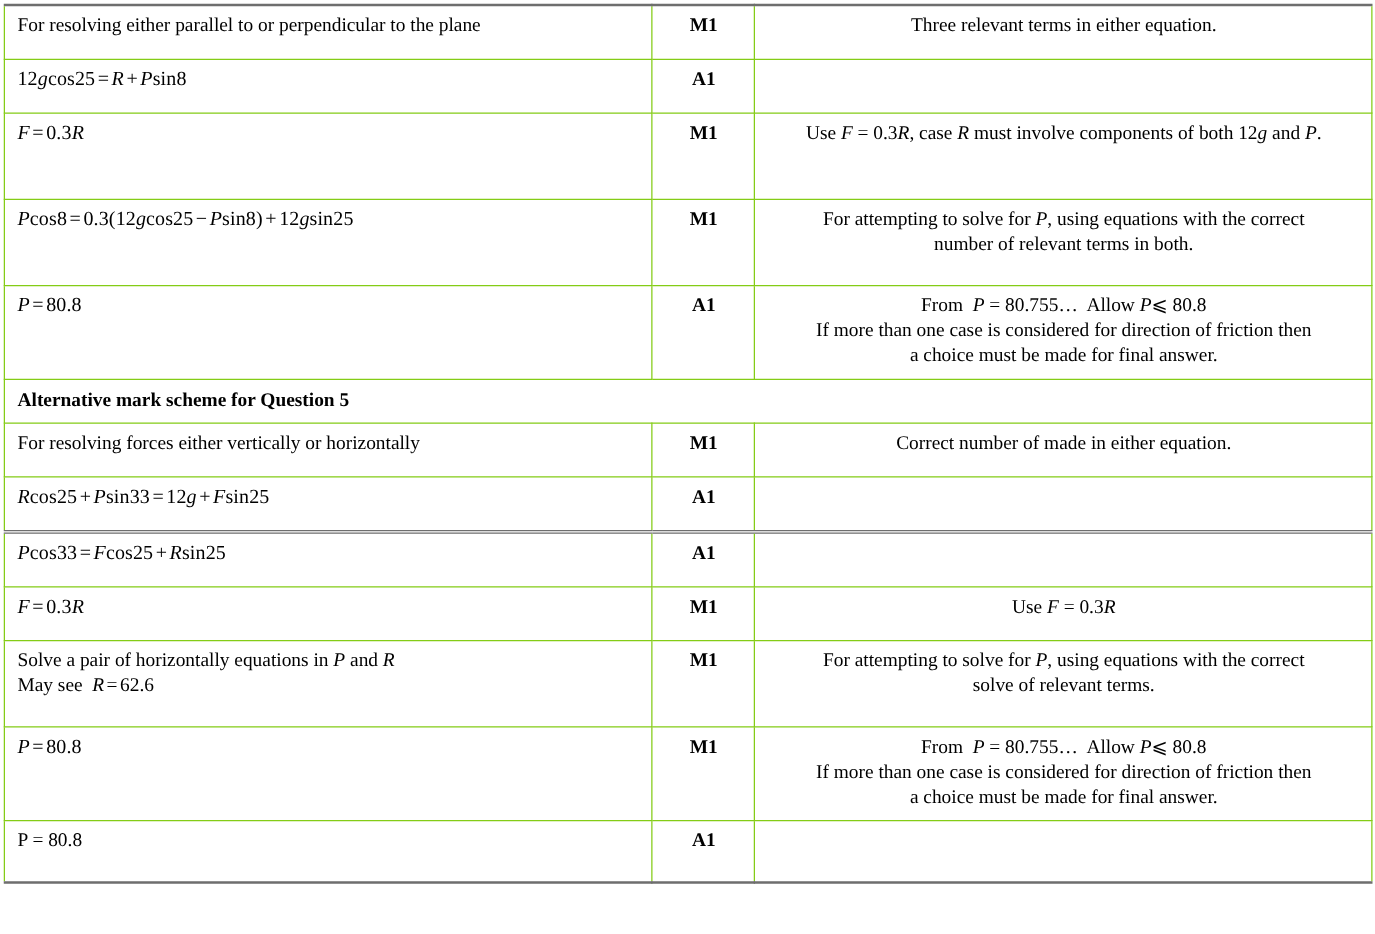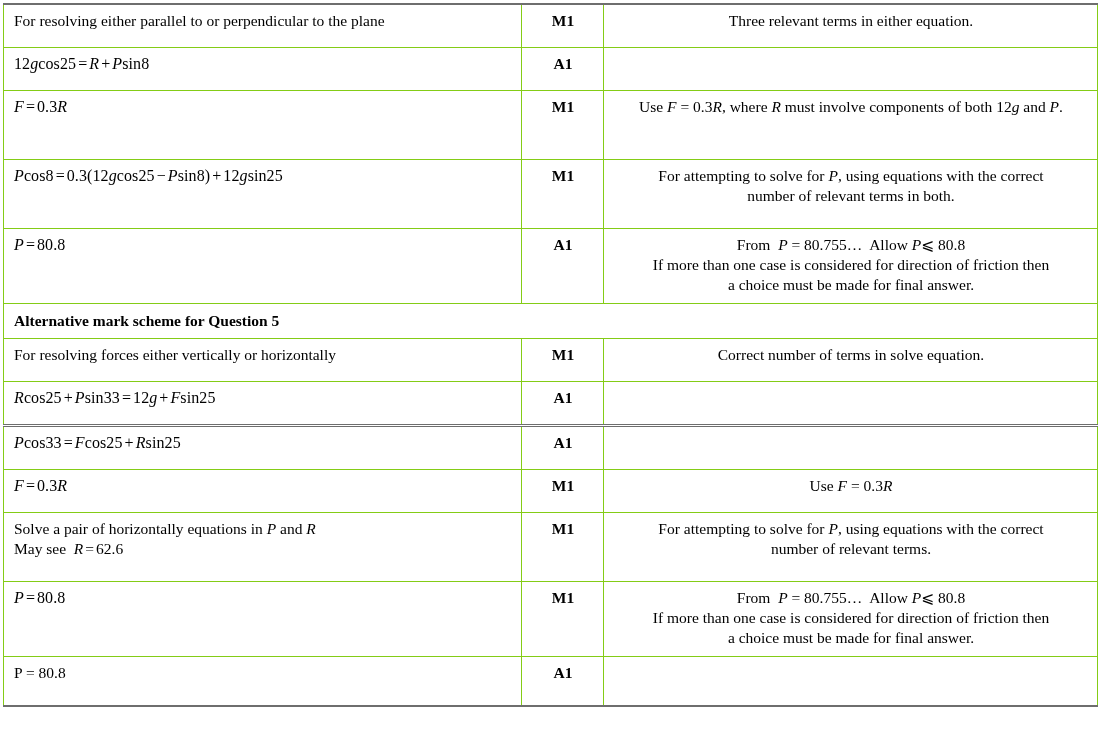--- a/index.html
+++ b/index.html
@@ -121,21 +121,21 @@
           <span></span>
         </td>
       </tr>
 
       <tr>
         <td class="desc h-lg">
           <span class="mathline"><i class="v">F</i><span class="op">=</span><span>0.3</span><i class="v">R</i></span>
         </td>
         <td class="mark h-lg">M1</td>
         <td class="notes h-lg">
-          <span><span>Use</span> <i class="v">F</i> <span>=</span> <span>0.3</span><i class="v">R</i><span>, where</span> <i class="v">R</i> <span>must involve components of both</span> <span class="nowrap"><span>12</span><i class="v">g</i></span> <span>and</span> <i class="v">P</i><span>.</span></span>
+          <span><span>Use</span> <i class="v">F</i> <span>=</span> <span>0.3</span><i class="v">R</i><span>, case</span> <i class="v">R</i> <span>must involve components of both</span> <span class="nowrap"><span>12</span><i class="v">g</i></span> <span>and</span> <i class="v">P</i><span>.</span></span>
         </td>
       </tr>
 
       <tr>
         <td class="desc h-lg">
           <span class="mathline"><i class="v">P</i><span class="fn">cos</span><span>8</span><span class="op">=</span><span>0.3</span><span>(</span><span>12</span><i class="v">g</i><span class="fn">cos</span><span>25</span><span class="op">−</span><i class="v">P</i><span class="fn">sin</span><span>8</span><span>)</span><span class="op">+</span><span>12</span><i class="v">g</i><span class="fn">sin</span><span>25</span></span>
         </td>
         <td class="mark h-lg">M1</td>
         <td class="notes h-lg">
           <span><span>For attempting to solve for</span> <i class="v">P</i><span>, using equations with the correct</span><br><span>number of relevant terms in both.</span></span>
@@ -155,21 +155,21 @@
       <tr class="subhead">
         <td colspan="3" class="desc">Alternative mark scheme for Question 5</td>
       </tr>
 
       <tr>
         <td class="desc h-sm">
           <span>For resolving forces either vertically or horizontally</span>
         </td>
         <td class="mark h-sm">M1</td>
         <td class="notes h-sm">
-          <span>Correct number of terms in solve equation.</span>
+          <span>Correct number of made in either equation.</span>
         </td>
       </tr>
 
       <tr>
         <td class="desc h-sm">
           <span class="mathline"><i class="v">R</i><span class="fn">cos</span><span>25</span><span class="op">+</span><i class="v">P</i><span class="fn">sin</span><span>33</span><span class="op">=</span><span>12</span><i class="v">g</i><span class="op">+</span><i class="v">F</i><span class="fn">sin</span><span>25</span></span>
         </td>
         <td class="mark h-sm">A1</td>
         <td class="notes h-sm">
           <span></span>
@@ -195,21 +195,21 @@
           <span><span>Use</span> <i class="v">F</i> <span>=</span> <span>0.3</span><i class="v">R</i></span>
         </td>
       </tr>
 
       <tr>
         <td class="desc h-lg">
           <span><span>Solve a pair of horizontally equations in</span> <i class="v">P</i> <span>and</span> <i class="v">R</i><br><span>May see</span>&nbsp; <i class="v">R</i><span class="op">=</span><span>62.6</span></span>
         </td>
         <td class="mark h-lg">M1</td>
         <td class="notes h-lg">
-          <span><span>For attempting to solve for</span> <i class="v">P</i><span>, using equations with the correct</span><br><span>number of relevant terms.</span></span>
+          <span><span>For attempting to solve for</span> <i class="v">P</i><span>, using equations with the correct</span><br><span>solve of relevant terms.</span></span>
         </td>
       </tr>
 
       <tr>
         <td class="desc h-xl">
           <span class="mathline"><i class="v">P</i><span class="op">=</span><span>80.8</span></span>
         </td>
         <td class="mark h-xl">M1</td>
         <td class="notes h-xl">
           <span><span>From</span>&nbsp; <i class="v">P</i> <span>=</span> <span>80.755…</span>&nbsp; <span>Allow</span> <i class="v">P</i><span class="le">⩽</span> <span>80.8</span><br><span>If more than one case is considered for direction of friction then</span><br><span>a choice must be made for final answer.</span></span>

